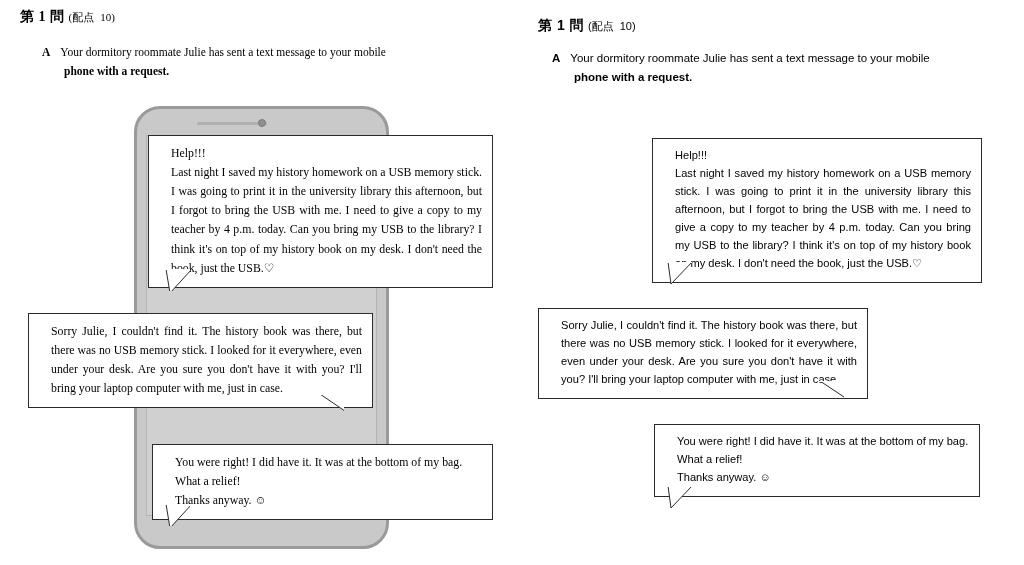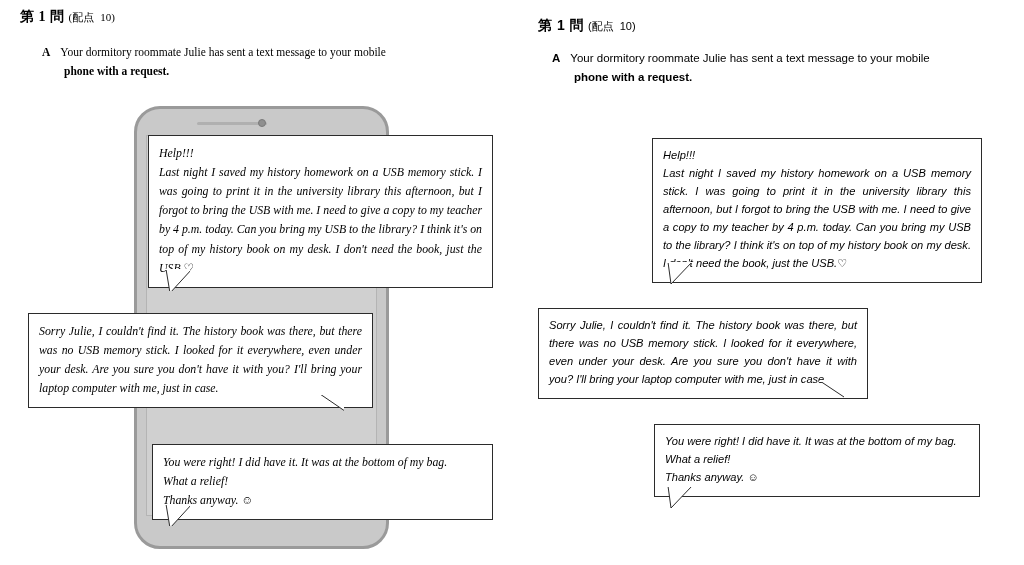--- a/index.html
+++ b/index.html
@@ -118,23 +118,22 @@
     border-radius: 2px;
     background: #b0b0b0;
   }
 
   
   .bubble {
     position: absolute;
     background: #ffffff;
     border: 1px solid #2b2b2b;
     box-sizing: border-box;
-    padding: 8px 10px 9px 10px;
+    padding: 8px 10px 9px 22px;
     z-index: 5;
-    font-style: italic;
   }
   .bubble p {
     margin: 0;
     text-align: justify;
   }
   .panel-left .bubble {
     font-family: "Liberation Serif", "DejaVu Serif", serif;
     font-size: 11.8px;
     line-height: 1.62;
   }

